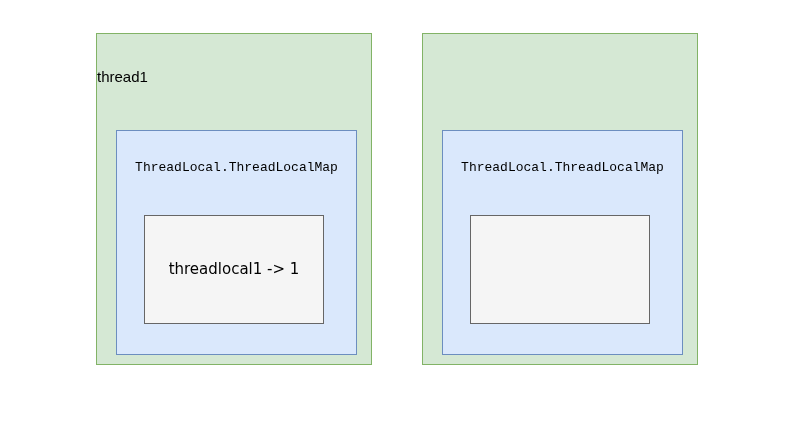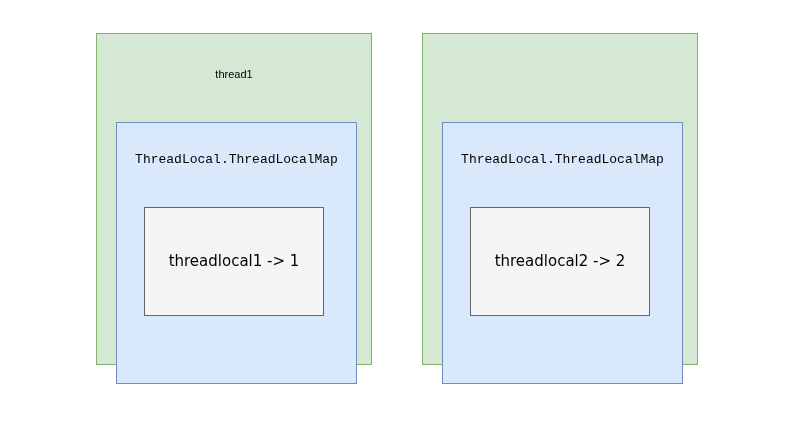--- a/index.html
+++ b/index.html
@@ -24,31 +24,30 @@
     width: 276px;
     height: 332px;
     box-sizing: border-box;
     background: var(--thread-fill, #d5e8d4);
     border: 1px solid var(--thread-stroke, #82b366);
   }
   .thread.t0 { left: 96px; }
   .thread.t1 { left: 422px; }
   .thread-title {
     margin-top: 34px;
-    text-align: center;
-    font-size: 11px;
+    font-size: 15px;
     color: #000000;
     font-family: "Liberation Sans", sans-serif;
   }
   .map {
     position: absolute;
     left: 19px;
-    top: 88px;
+    top: 96px;
     width: 241px;
-    height: 262px;
+    height: 225px;
     box-sizing: border-box;
     background: var(--map-fill, #dae8fc);
     border: 1px solid var(--map-stroke, #6c8ebf);
   }
   .map-title {
     margin-top: 29px;
     text-align: center;
     font-size: 13px;
     color: #000000;
     font-family: "Liberation Mono", monospace;
@@ -88,18 +87,17 @@
       <div class="entries">
         <div class="entry">threadlocal1 -&gt; 1</div>
       </div>
     </div>
   </section>
 
   <section class="thread t1">
     <div class="map">
       <div class="map-title">ThreadLocal.ThreadLocalMap</div>
       <div class="entries">
-        <div class="entry">threadlocal2 -&gt; 2</div>
       </div>
     </div>
   </section>
 
 </div>
 
 </body></html>

